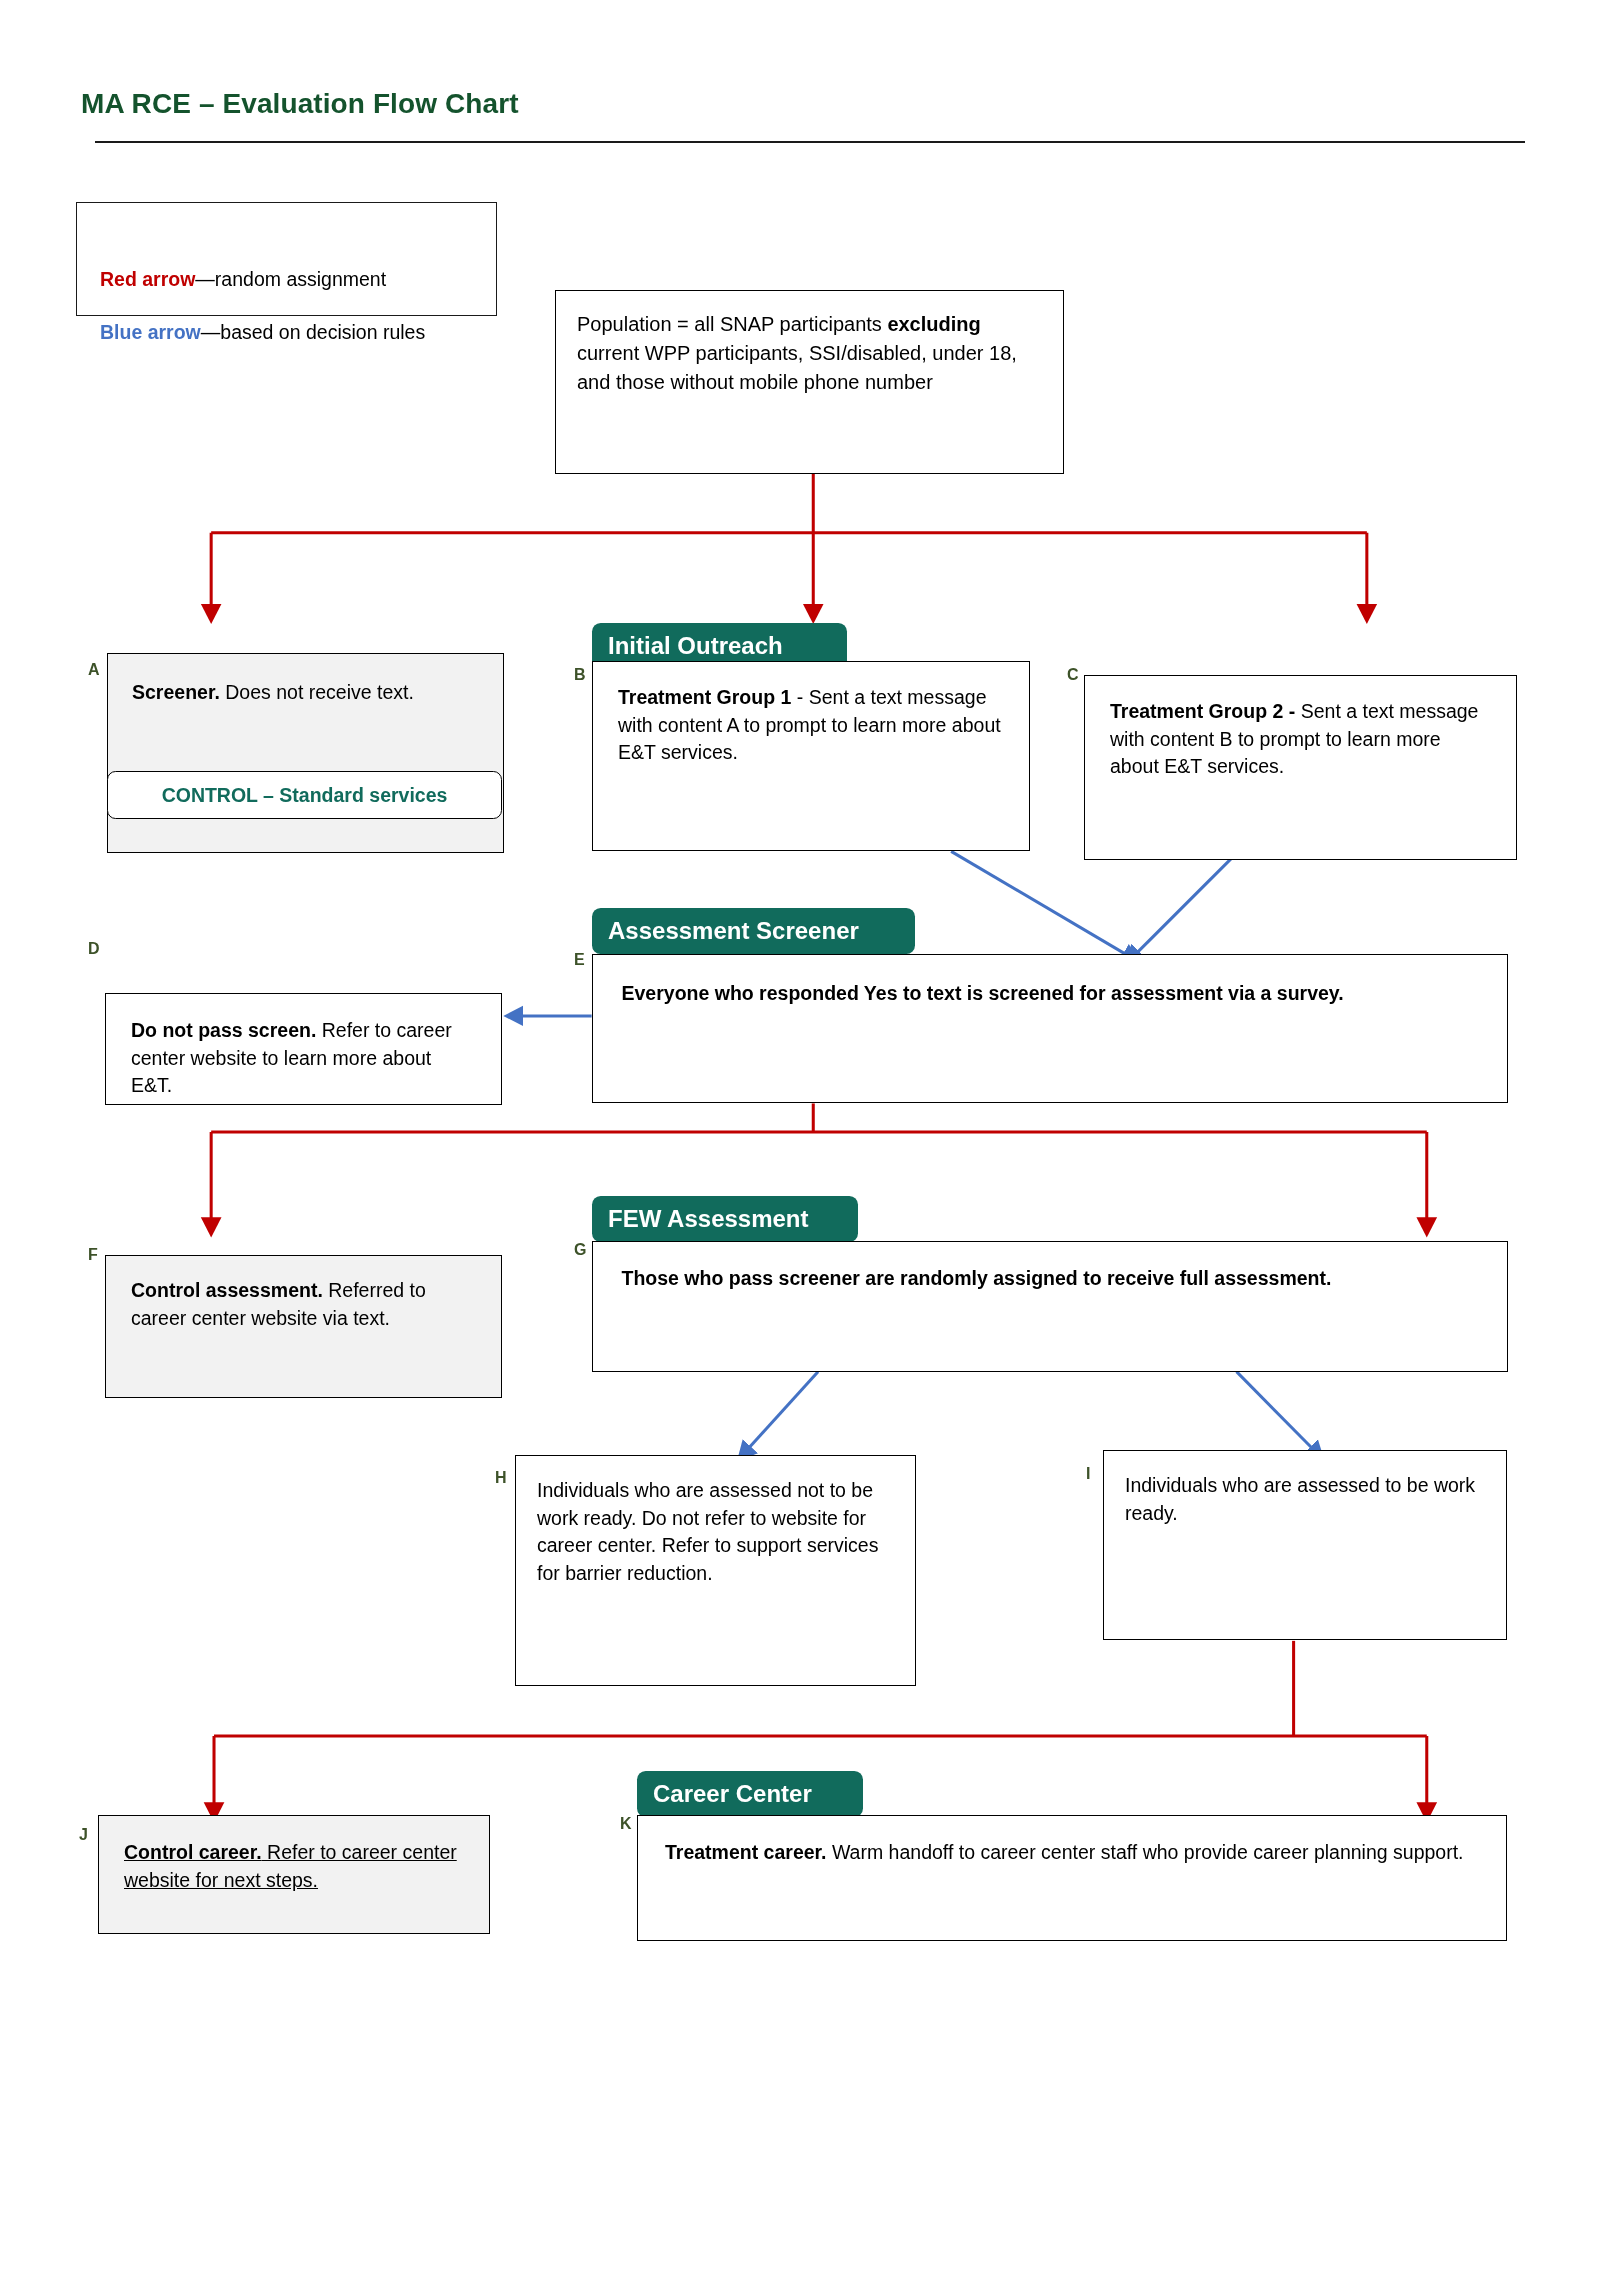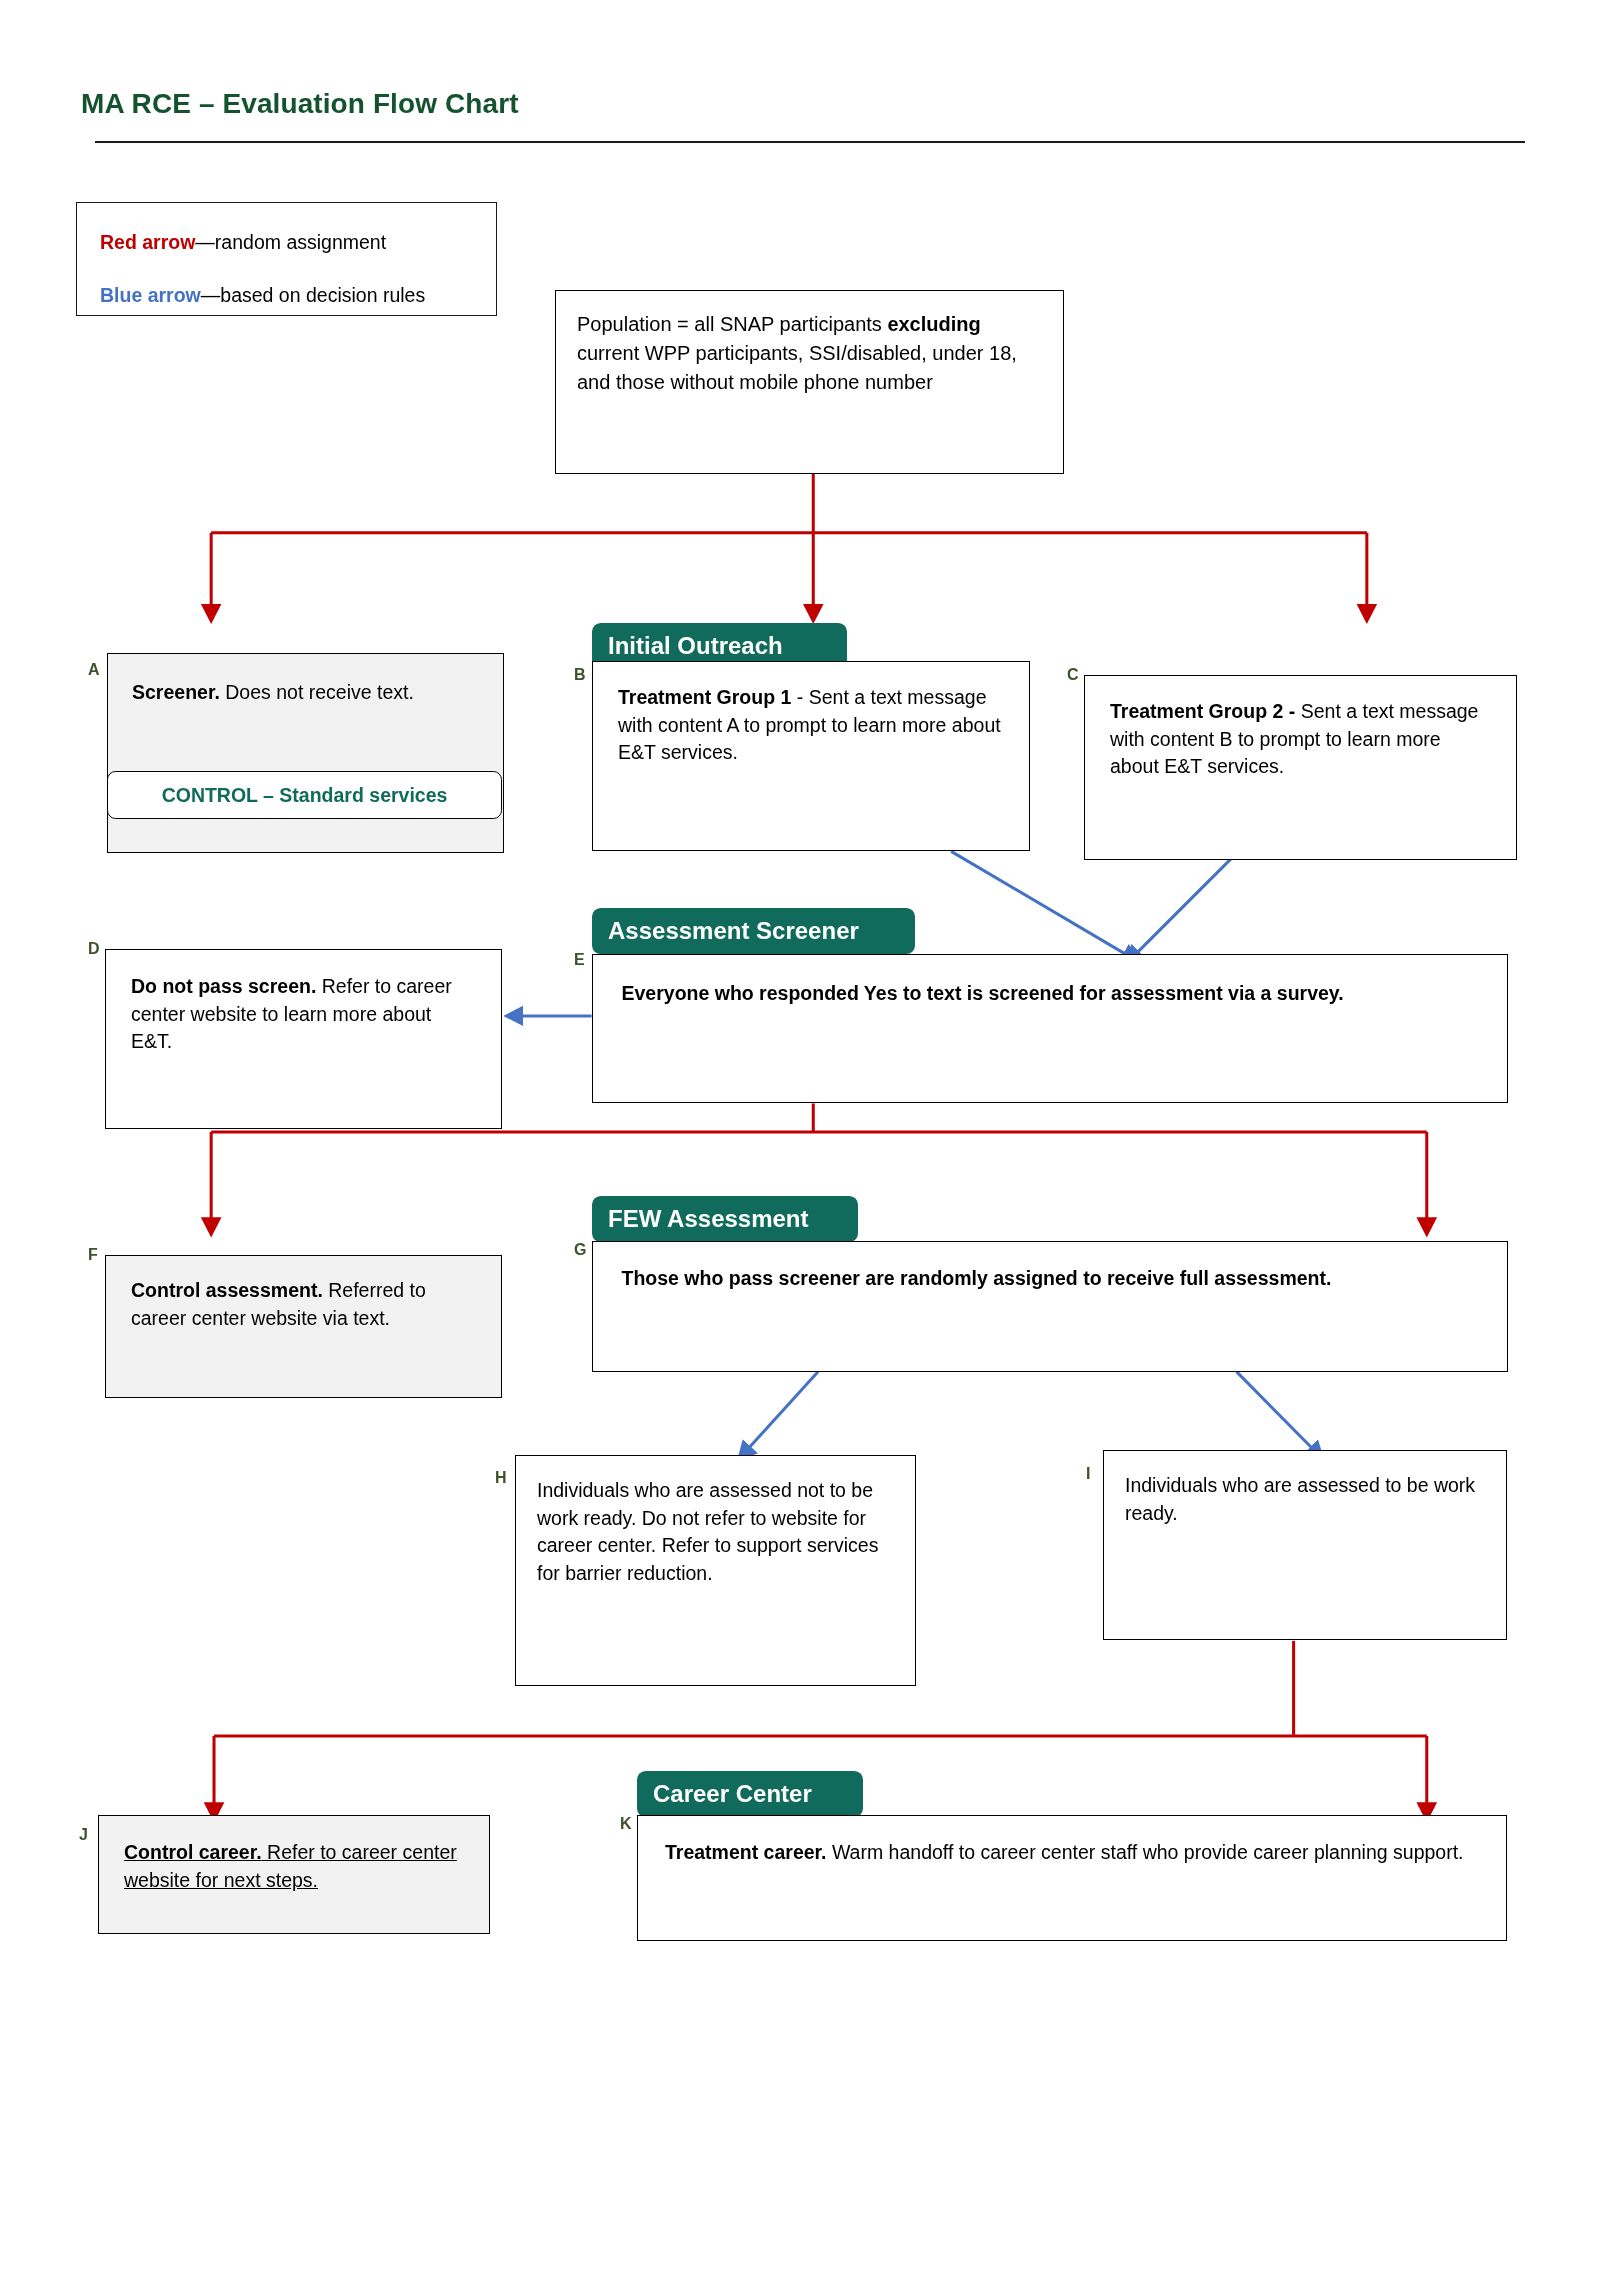--- a/index.html
+++ b/index.html
@@ -55,20 +55,21 @@
 
   
   .legend{
     position:absolute;left:76px;top:202px;width:421px;height:114px;
     box-sizing:border-box;border:1.4px solid #1a1a1a;background:#fff;
   }
   .legend .row{
     font-family:"Liberation Sans","DejaVu Sans",sans-serif;
     font-size:19.5px;line-height:1;color:#000;position:absolute;left:23px;
     white-space:nowrap;
+    margin-top:37px;
   }
   .legend .row.r1{top:30px;}
   .legend .row.r2{top:83px;}
   .legend .key-red{color:#C00000;font-weight:bold;}
   .legend .key-blue{color:#4472C4;font-weight:bold;}
 
   
   .pill{
     position:absolute;box-sizing:border-box;
     background:#ffffff;border:1.6px solid #000;border-radius:8.6px;
@@ -164,21 +165,21 @@
   </div>
 
   <div class="nlabel" style="left:1067px;top:666px;">C</div>
   <div class="node" style="left:1084px;top:675px;width:433px;height:185px;padding:22px 25px 0 25px;">
     <div class="txt">
       <b>Treatment Group 2 -</b><span> Sent a text message with content B to prompt to learn more about E&amp;T services.</span>
     </div>
   </div>
 
   <div class="nlabel" style="left:88px;top:940px;">D</div>
-  <div class="node" style="left:105px;top:949px;width:397px;height:180px;padding:23px 25px 0 25px;">
+  <div class="node" style="left:105px;top:993px;width:397px;height:112px;padding:23px 25px 0 25px;">
     <div class="txt">
       <b>Do not pass screen.</b><span> Refer to career center website to learn more about E&amp;T.</span>
     </div>
   </div>
 
   <div class="tab" style="left:592px;top:908px;width:323px;height:46px;">
     <span>Assessment Screener</span>
   </div>
   <div class="nlabel" style="left:574px;top:951px;">E</div>
   <div class="node" style="left:592px;top:954px;width:916px;height:149px;padding:25px 28.5px 0 28.5px;">

